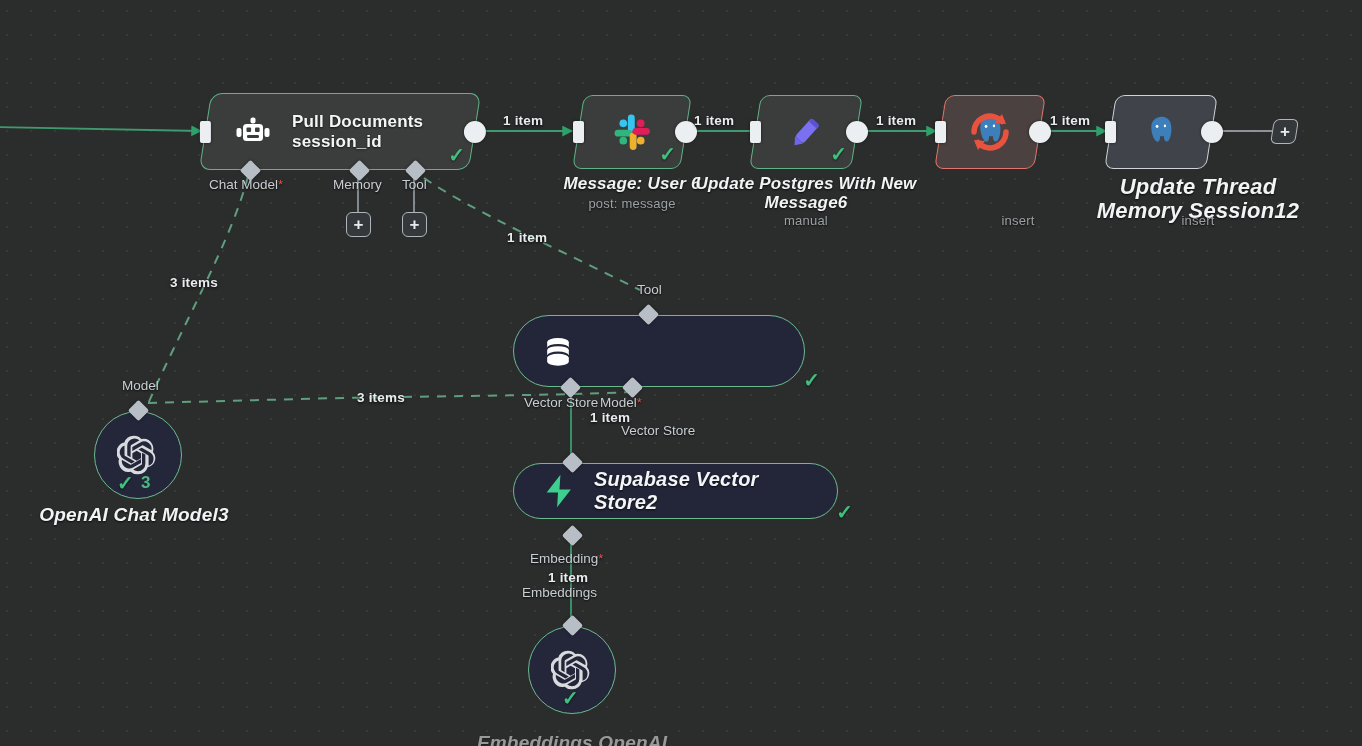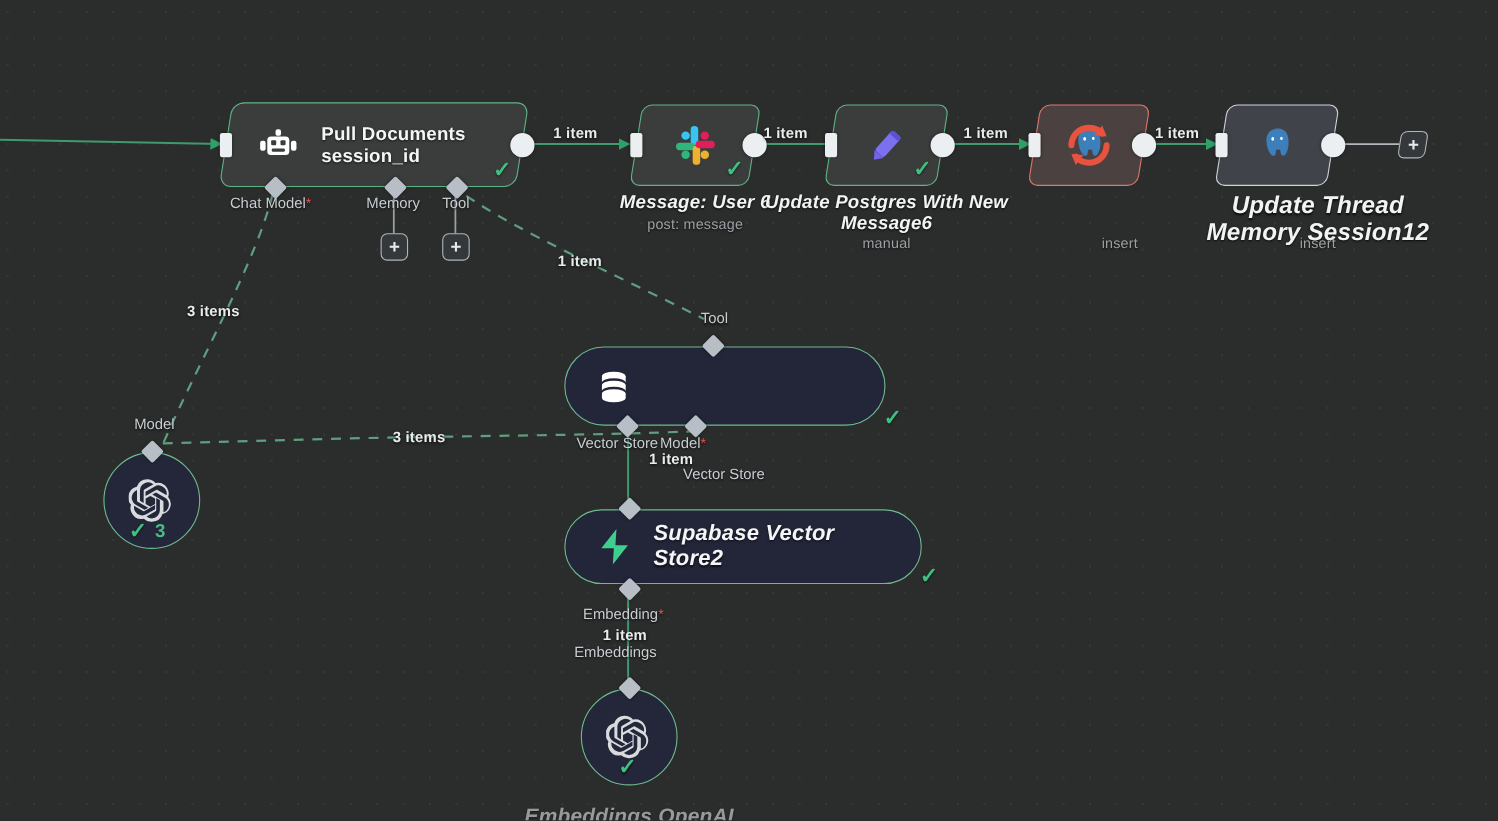--- a/index.html
+++ b/index.html
@@ -341,21 +341,21 @@
     <div class="dia" style="left:50px; top:65px;"></div>
     <div class="dia" style="left:112px; top:65px;"></div>
   </div>
   <div class="port-lab" style="left:637px; top:282px;">Tool</div>
   <div class="port-lab" style="left:524px; top:395px;">Vector Store</div>
   <div class="port-lab" style="left:600px; top:395px;">
     <span>Model</span><span class="req">*</span>
   </div>
   <div class="port-lab" style="left:621px; top:423px;">Vector Store</div>
 
-  <div class="node" style="left:513px; top:463px; width:325px; height:68px;">
+  <div class="node" style="left:513px; top:463px; width:325px; height:56px;">
     <div class="pill">
       <div class="icon-wrap">
         <svg width="38" height="38" viewBox="0 0 40 40">
           <path d="M21.5,3 L7,21.5 L19,21.5 L18,37 L32.5,18.5 L20.5,18.5 Z" fill="#3ecf8e"></path>
         </svg>
       </div>
       <span class="pill-title" style="max-width:215px;">Supabase Vector Store2</span>
       <span class="check" style="right:-16px; bottom:-4px;">✓</span>
     </div>
     <div class="dia" style="left:52px; top:-8px;"></div>
@@ -372,20 +372,21 @@
         <svg width="42" height="42" viewBox="0 0 48 48">
           <path d="M41,20.4a11.2,11.2,0,0,0-1-9.2,11.4,11.4,0,0,0-12.2-5.4A11.2,11.2,0,0,0,19.2,2,11.4,11.4,0,0,0,8.4,9.8,11.2,11.2,0,0,0,1,15.1a11.4,11.4,0,0,0,1.4,13.3,11.2,11.2,0,0,0,1,9.2,11.4,11.4,0,0,0,12.2,5.4A11.2,11.2,0,0,0,24.3,46a11.4,11.4,0,0,0,10.8-7.9,11.2,11.2,0,0,0,7.4-5.4A11.4,11.4,0,0,0,41,20.4Zm-17,22.2a8.5,8.5,0,0,1-5.4-2l.3-.2,9-5.2a1.5,1.5,0,0,0,.7-1.3V21.3l3.8,2.2v10.5A8.6,8.6,0,0,1,24,42.6ZM6.6,35.2a8.4,8.4,0,0,1-1-5.7l.3.2,9,5.2a1.5,1.5,0,0,0,1.5,0l11-6.3v4.4l-9.1,5.3A8.6,8.6,0,0,1,6.6,35.2ZM4.2,16.9a8.5,8.5,0,0,1,4.4-3.7v10.7a1.4,1.4,0,0,0,.7,1.3l11,6.3-3.8,2.2L7.3,28.4A8.6,8.6,0,0,1,4.2,16.9Zm31.3,7.3-11-6.4,3.8-2.2,9.1,5.3a8.5,8.5,0,0,1-1.3,15.4V25.5A1.5,1.5,0,0,0,35.5,24.2ZM39.3,18.5l-.3-.2-9-5.3a1.5,1.5,0,0,0-1.5,0l-11,6.3V14.9L26.6,9.6a8.5,8.5,0,0,1,12.7,8.9ZM15.5,26.5l-3.8-2.2V13.8A8.5,8.5,0,0,1,25.6,7.2l-.3.2-9,5.2a1.5,1.5,0,0,0-.7,1.3Zm2.1-4.5,4.9-2.8,4.9,2.8v5.7l-4.9,2.8-4.9-2.8Z" fill="#d8dbde"></path>
         </svg>
       </div>
       <span class="check" style="right:auto; left:22px; bottom:5px;">✓</span>
       <span class="runcount" style="position:absolute; left:46px; bottom:5px;">3</span>
     </div>
     <div class="dia" style="left:37px; top:-8px;"></div>
   </div>
   <div class="port-lab" style="left:122px; top:378px;">Model</div>
+  <div class="nlabel" style="left:10px; top:505px; width:248px; font-size:19px;">OpenAI Chat Model3</div>
 
   <div class="node" style="left:528px; top:626px; width:88px; height:88px;">
     <div class="circ">
       <div class="icon-wrap">
         <svg width="42" height="42" viewBox="0 0 48 48">
           <path d="M41,20.4a11.2,11.2,0,0,0-1-9.2,11.4,11.4,0,0,0-12.2-5.4A11.2,11.2,0,0,0,19.2,2,11.4,11.4,0,0,0,8.4,9.8,11.2,11.2,0,0,0,1,15.1a11.4,11.4,0,0,0,1.4,13.3,11.2,11.2,0,0,0,1,9.2,11.4,11.4,0,0,0,12.2,5.4A11.2,11.2,0,0,0,24.3,46a11.4,11.4,0,0,0,10.8-7.9,11.2,11.2,0,0,0,7.4-5.4A11.4,11.4,0,0,0,41,20.4Zm-17,22.2a8.5,8.5,0,0,1-5.4-2l.3-.2,9-5.2a1.5,1.5,0,0,0,.7-1.3V21.3l3.8,2.2v10.5A8.6,8.6,0,0,1,24,42.6ZM6.6,35.2a8.4,8.4,0,0,1-1-5.7l.3.2,9,5.2a1.5,1.5,0,0,0,1.5,0l11-6.3v4.4l-9.1,5.3A8.6,8.6,0,0,1,6.6,35.2ZM4.2,16.9a8.5,8.5,0,0,1,4.4-3.7v10.7a1.4,1.4,0,0,0,.7,1.3l11,6.3-3.8,2.2L7.3,28.4A8.6,8.6,0,0,1,4.2,16.9Zm31.3,7.3-11-6.4,3.8-2.2,9.1,5.3a8.5,8.5,0,0,1-1.3,15.4V25.5A1.5,1.5,0,0,0,35.5,24.2ZM39.3,18.5l-.3-.2-9-5.3a1.5,1.5,0,0,0-1.5,0l-11,6.3V14.9L26.6,9.6a8.5,8.5,0,0,1,12.7,8.9ZM15.5,26.5l-3.8-2.2V13.8A8.5,8.5,0,0,1,25.6,7.2l-.3.2-9,5.2a1.5,1.5,0,0,0-.7,1.3Zm2.1-4.5,4.9-2.8,4.9,2.8v5.7l-4.9,2.8-4.9-2.8Z" fill="#d8dbde"></path>
         </svg>
       </div>
       <span class="check" style="right:auto; left:33px; bottom:5px;">✓</span>
     </div>

